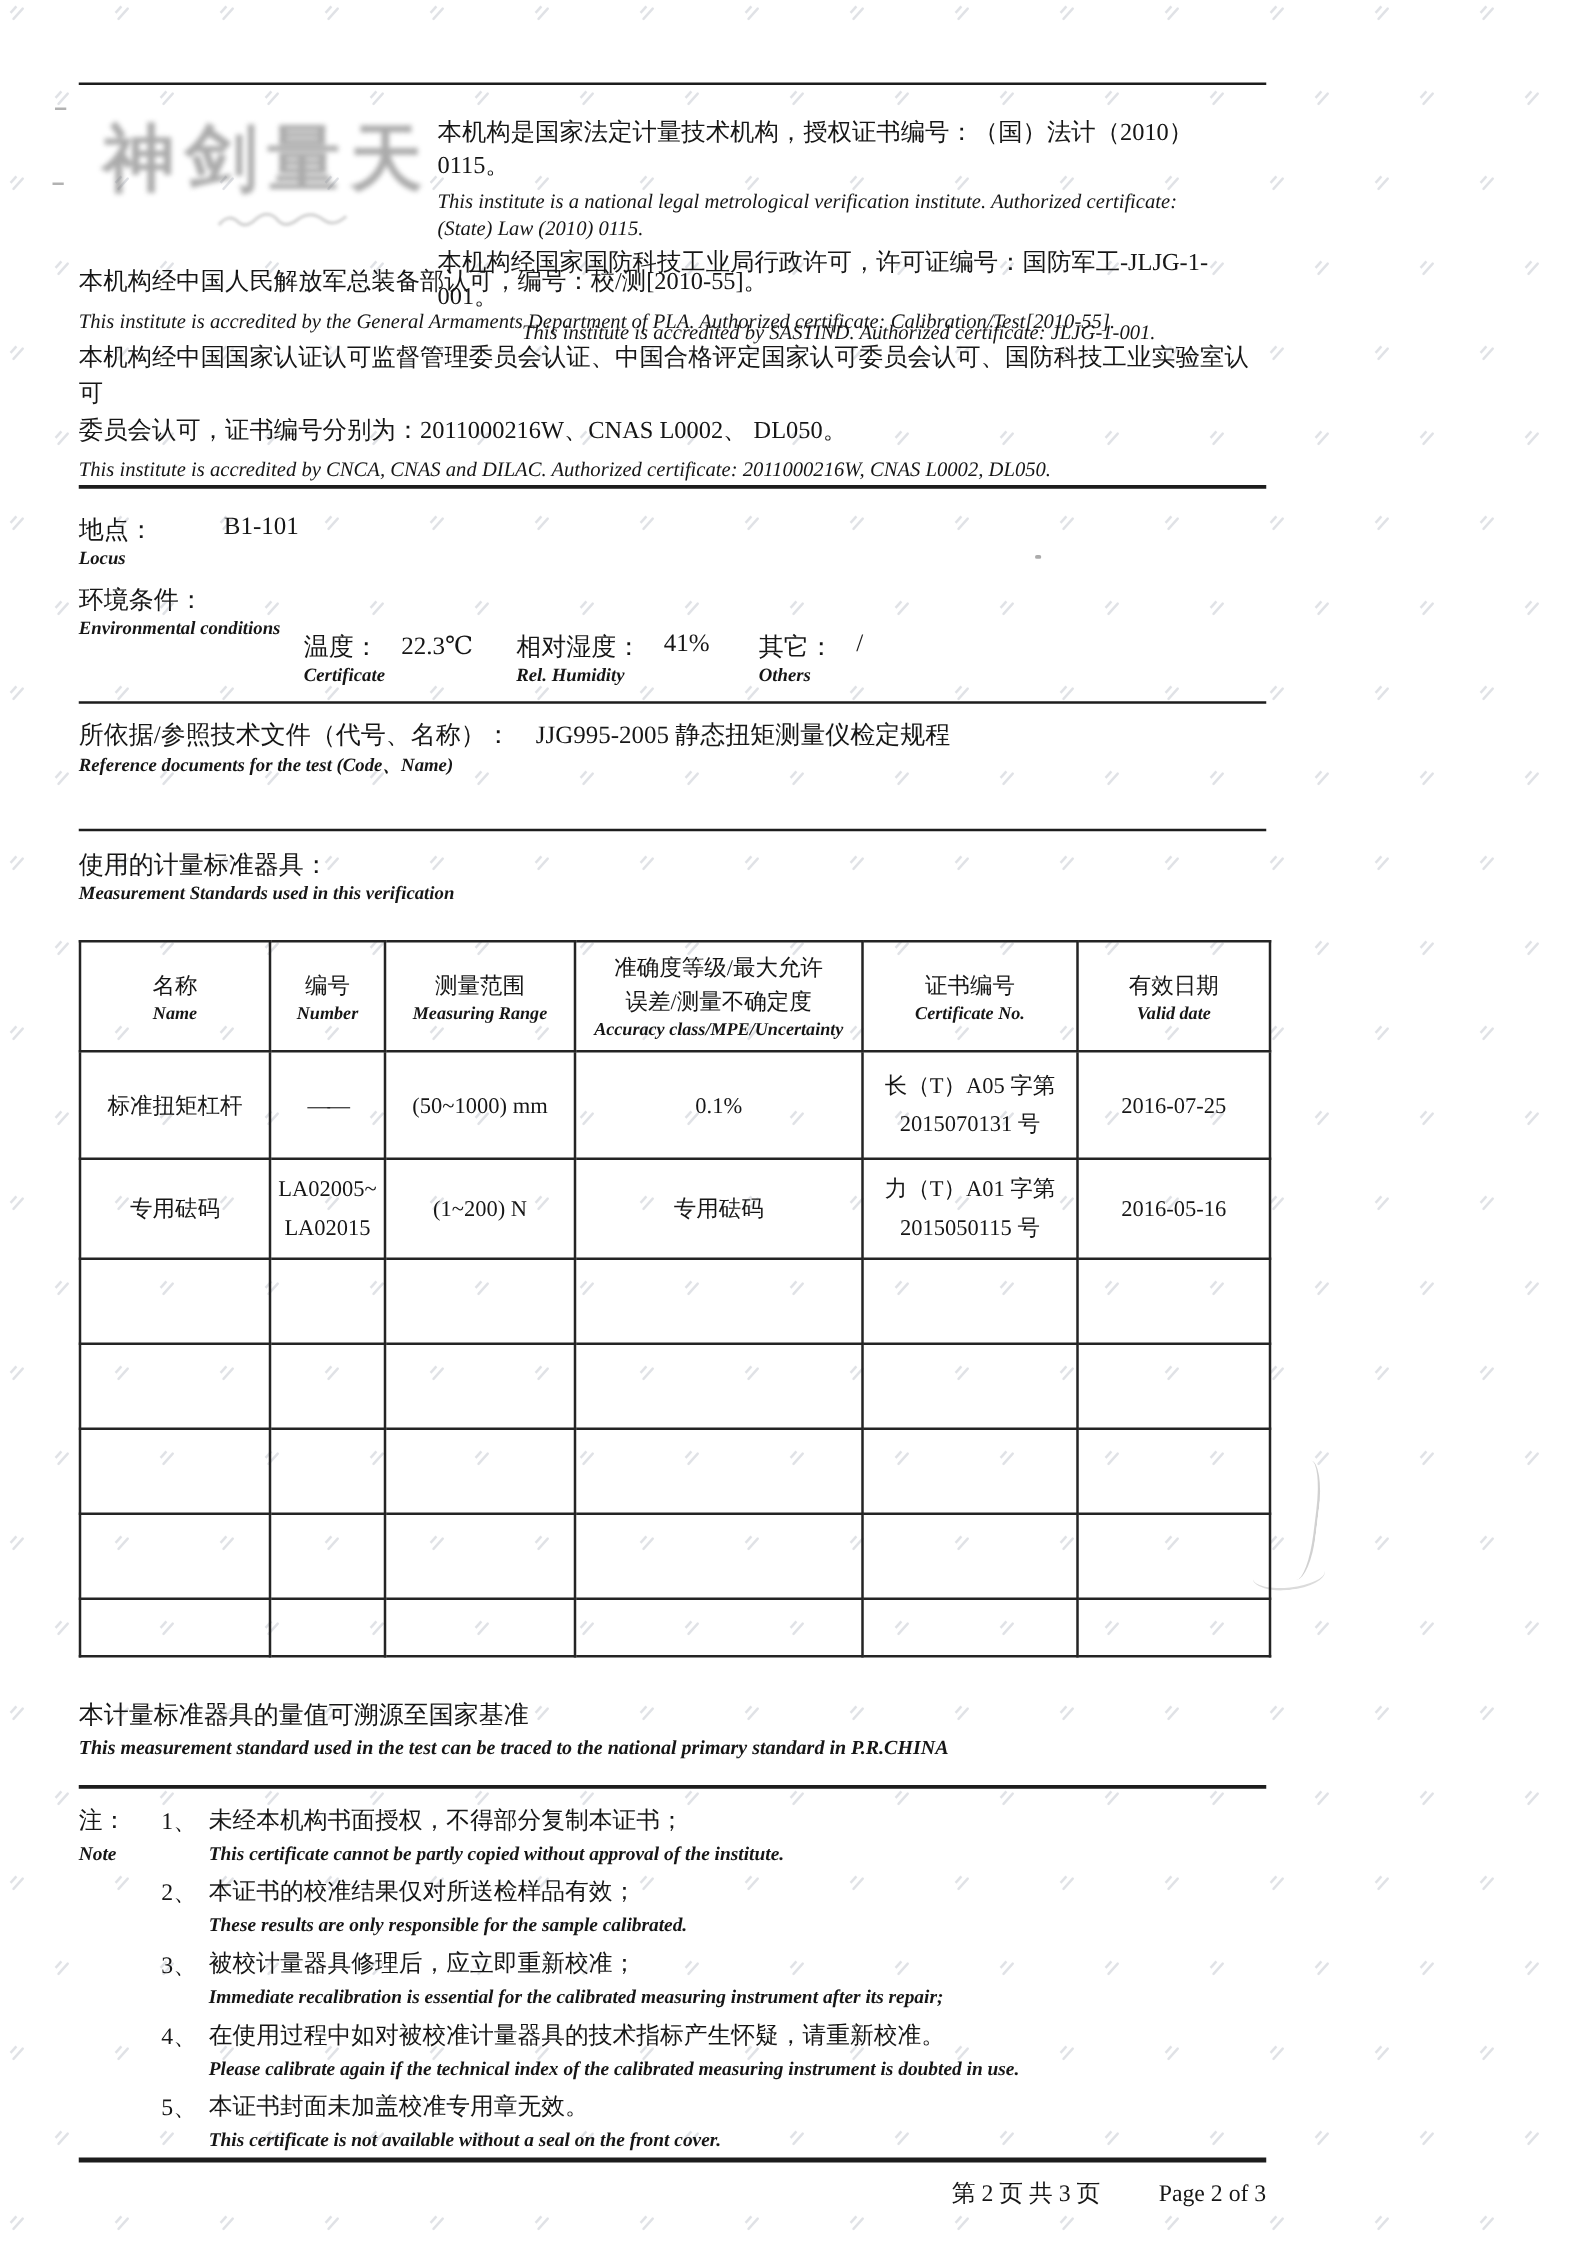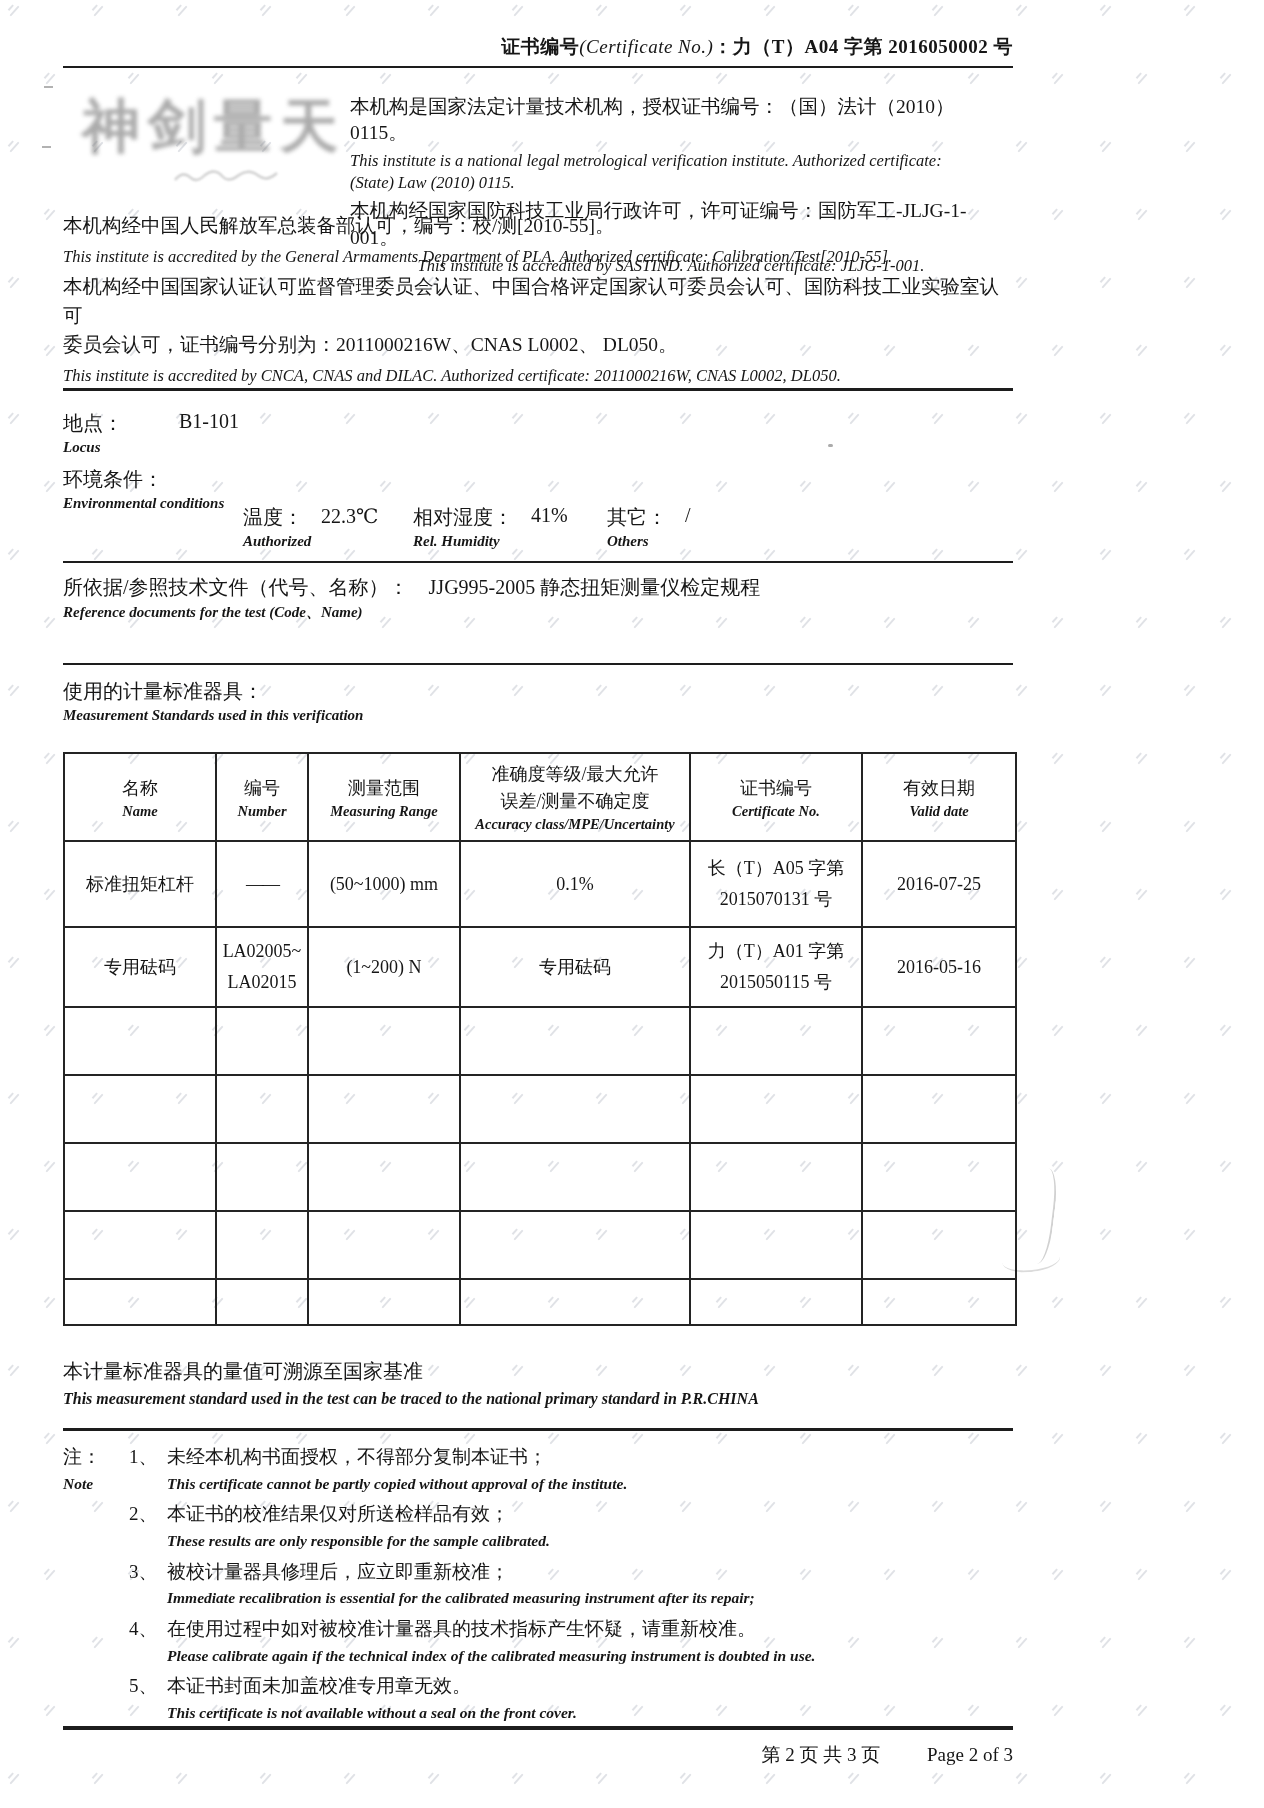--- a/index.html
+++ b/index.html
@@ -505,23 +505,20 @@
     </div>
 
   <i class="art art-dash1"></i>
   <i class="art art-dash2"></i>
   <i class="art art-dot"></i>
   <i class="art art-smudge1"></i>
   <i class="art art-smudge2"></i>
 
   <div class="layer">
 
-    <div class="cert-line">
-      <span>证书编号</span><span class="en">(Certificate No.)</span><span>：</span><span>力（T）A04 字第 2016050002 号</span>
-    </div>
     <div class="rule r1"></div>
 
     <div class="stamp">
       <div class="stamp-main">神剑量天</div>
       <div class="stamp-sub">
         <svg width="120" height="20" viewBox="0 0 120 20">
           <path d="M4 12 q8 -10 16 -2 q6 5 14 -3 q10 -8 18 2 q6 6 16 -2 q10 -7 20 1 q8 6 18 -3" fill="none" stroke="#8a8a8a" stroke-width="2.4" opacity="0.8"></path>
         </svg>
       </div>
     </div>
@@ -553,21 +550,21 @@
       <div class="lbl-zh env-head">环境条件：</div>
       <div class="lbl-en">Environmental conditions</div>
     </div>
 
     <div class="env-row">
       <div class="env-col env-c1">
         <div class="env-pair">
           <span>温度：</span>
           <span>22.3℃</span>
         </div>
-        <div class="lbl-en">Authorized</div>
+        <div class="lbl-en">Certificate</div>
       </div>
       <div class="env-col env-c2">
         <div class="env-pair">
           <span>相对湿度：</span>
           <span>41%</span>
         </div>
         <div class="lbl-en">Rel. Humidity</div>
       </div>
       <div class="env-col env-c3">
         <div class="env-pair">

